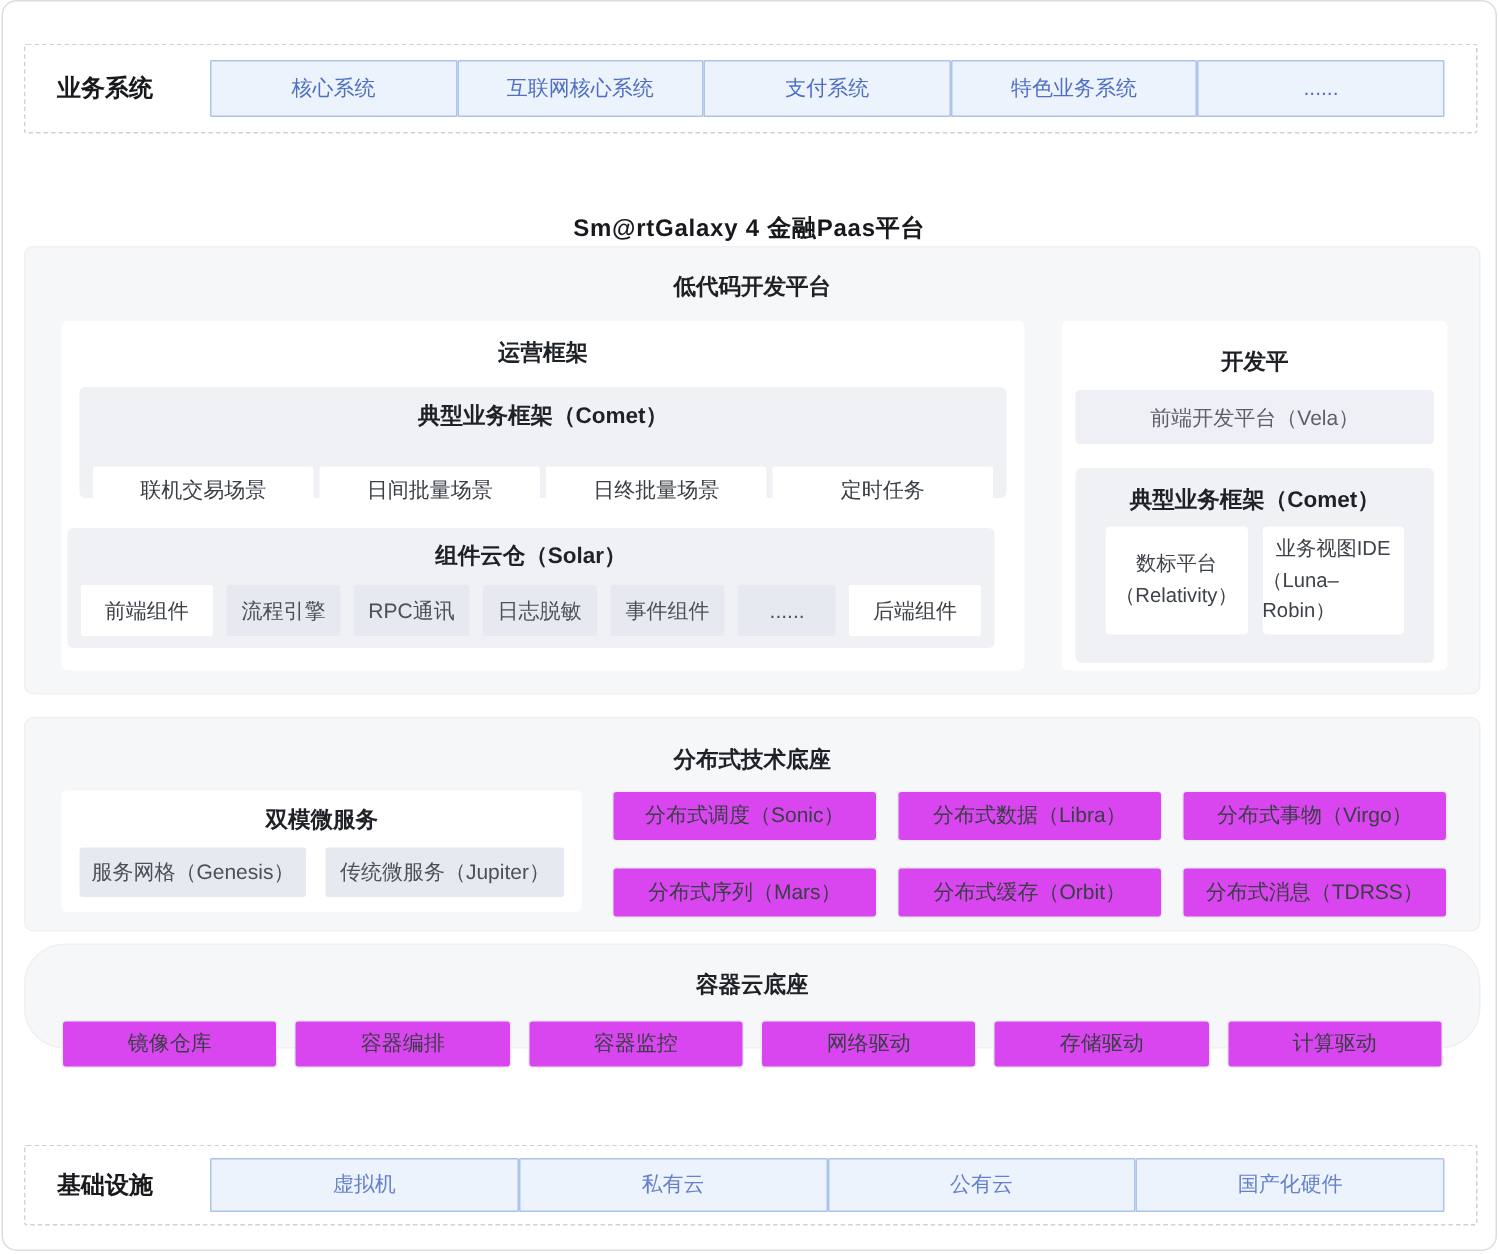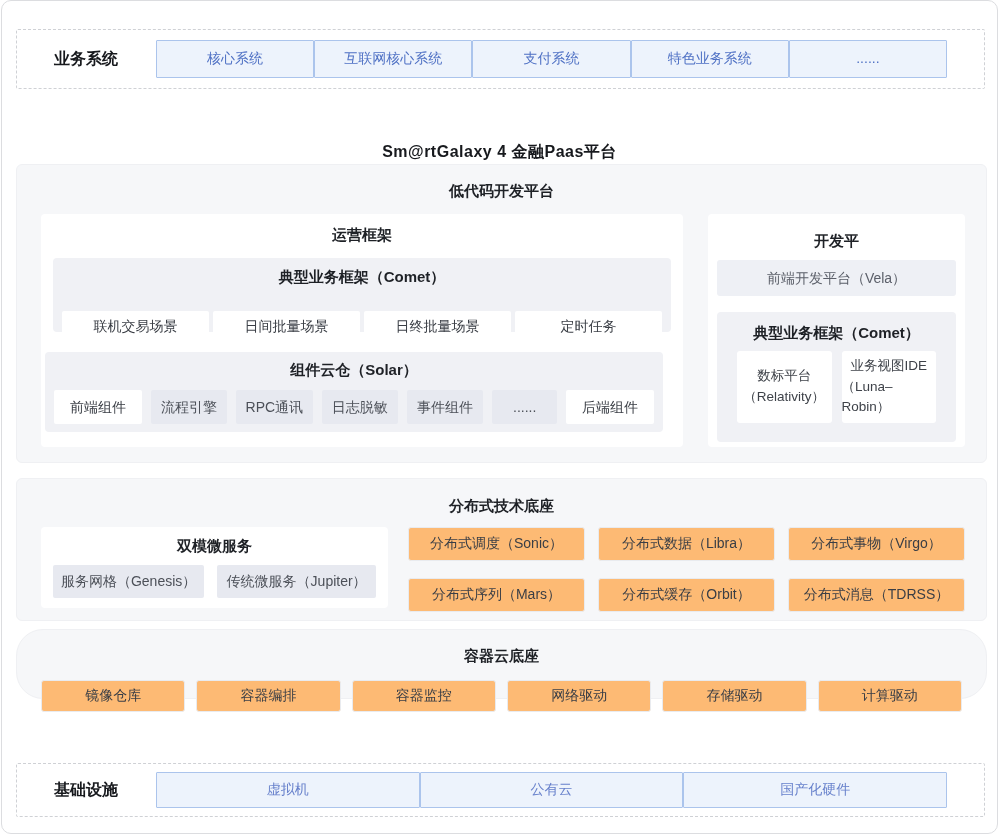--- a/index.html
+++ b/index.html
@@ -6,21 +6,21 @@
   #page{
     position:relative;width:997px;height:834px;margin:0 auto;
     background:#fff;border:1px solid #dcdde0;border-radius:10px;
     font-family:"Liberation Sans","DejaVu Sans",sans-serif;
     color:#22252a;overflow:hidden;box-sizing:border-box;
   }
   .abs{position:absolute;box-sizing:border-box;}
   
   .dashed-row{
     border:1px dashed #cfd1d5;border-radius:2px;
-    display:flex;align-items:center;padding:0 37px;gap:0;
+    display:flex;align-items:center;padding:0 21px;gap:0;
   }
   .row-label{flex:0 0 84px;margin-right:18px;font-size:16px;font-weight:700;color:#17191d;}
   .blue-chip{
     flex:1;height:36px;line-height:34px;text-align:center;
     background:#edf3fc;border:1px solid #abc4ec;border-radius:1px;
     font-size:14px;color:#4e70c4;white-space:nowrap;overflow:hidden;
   }
   .blue-chip.small{height:34px;line-height:32px;color:#6780cb;}
   .page-title{left:0;top:117px;width:100%;text-align:center;font-size:16px;font-weight:700;color:#17191d;letter-spacing:.5px;margin-top:24px;}
   
@@ -29,21 +29,21 @@
   .panel{background:#fff;border-radius:4px;}
   .panel-title{text-align:center;font-size:15px;font-weight:700;color:#1e2126;}
   .subpanel{background:#f0f1f5;border-radius:4px;}
   .chip-row{display:flex;}
   .chip{
     text-align:center;font-size:14px;color:#3a3e45;border-radius:2px;
     white-space:nowrap;overflow:hidden;
   }
   .chip.white{background:#fff;}
   .chip.grey{background:#e7e9f0;color:#4c5058;}
-  .chip.bordered{background:#fdba74;border:1px solid #e9ebef;border-radius:3px;}
+  .chip.bordered{background:#d946ef;border:1px solid #e9ebef;border-radius:3px;}
   .vela-chip{
     background:#eef0f5;border-radius:3px;text-align:center;
     line-height:36px;font-size:14px;color:#5c606a;
   }
   .tall-chip{
     flex:1;background:#fff;border-radius:3px;display:flex;flex-direction:column;
     align-items:center;justify-content:center;font-size:13.5px;color:#3e4249;line-height:1.55;
   }
   .grid-3{display:grid;grid-template-columns:repeat(3,1fr);column-gap:13px;row-gap:17px;}
   .grid-3 .chip{height:32px;line-height:30px;}
@@ -143,17 +143,18 @@
       <div class="chip bordered" style="flex:1;height:30px;line-height:28px;">容器监控</div>
       <div class="chip bordered" style="flex:1;height:30px;line-height:28px;">网络驱动</div>
       <div class="chip bordered" style="flex:1;height:30px;line-height:28px;">存储驱动</div>
       <div class="chip bordered" style="flex:1;height:30px;line-height:28px;">计算驱动</div>
     </div>
   </div>
 
   <div class="abs dashed-row" style="left:14px;top:762px;width:969px;height:54px;">
     <div class="row-label">基础设施</div>
     <div class="blue-chip small">虚拟机</div>
+    <div class="blue-chip small">私有云</div>
     <div class="blue-chip small">公有云</div>
     <div class="blue-chip small">国产化硬件</div>
   </div>
 
 </div>
 
 </body></html>

